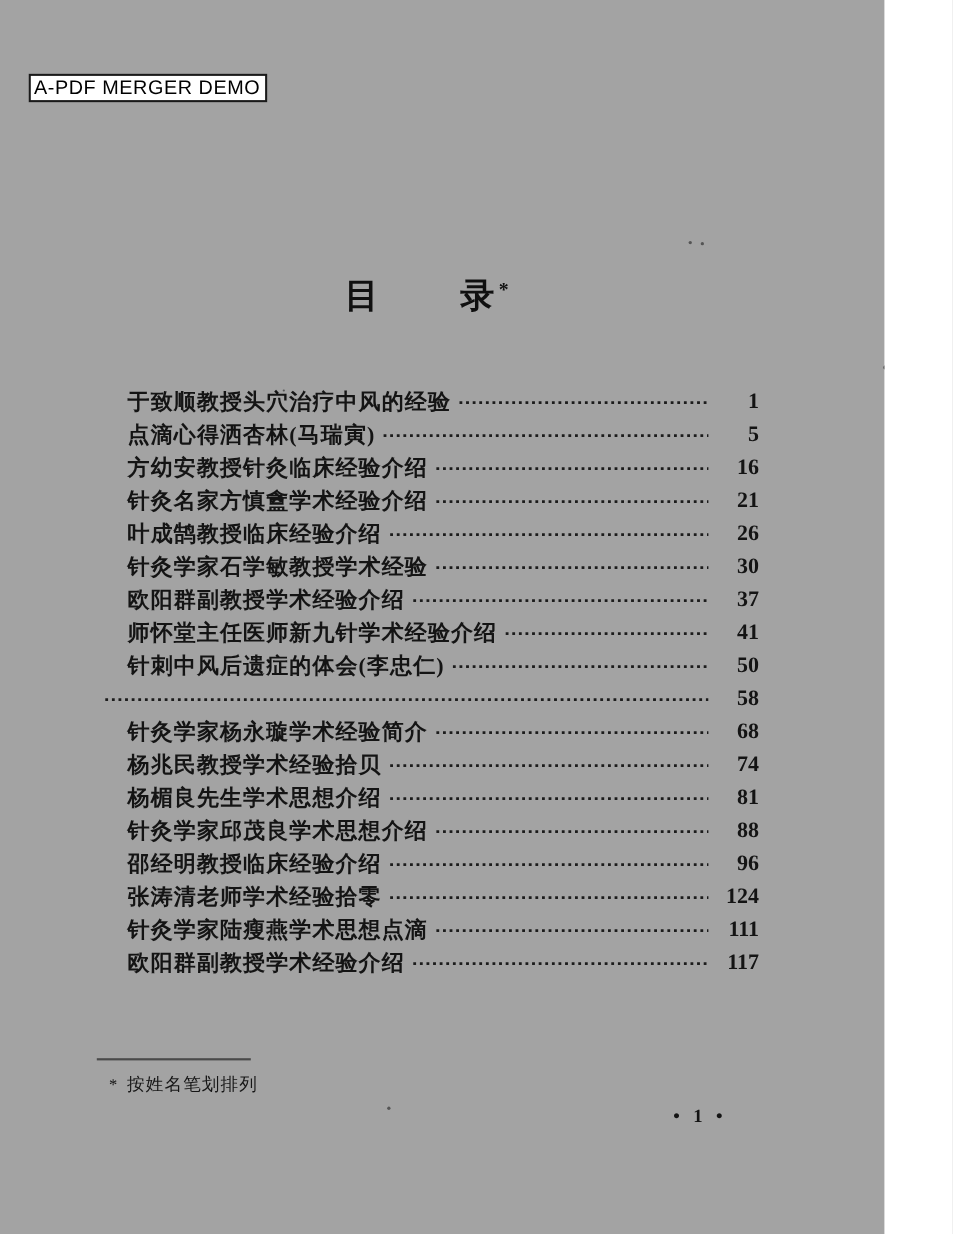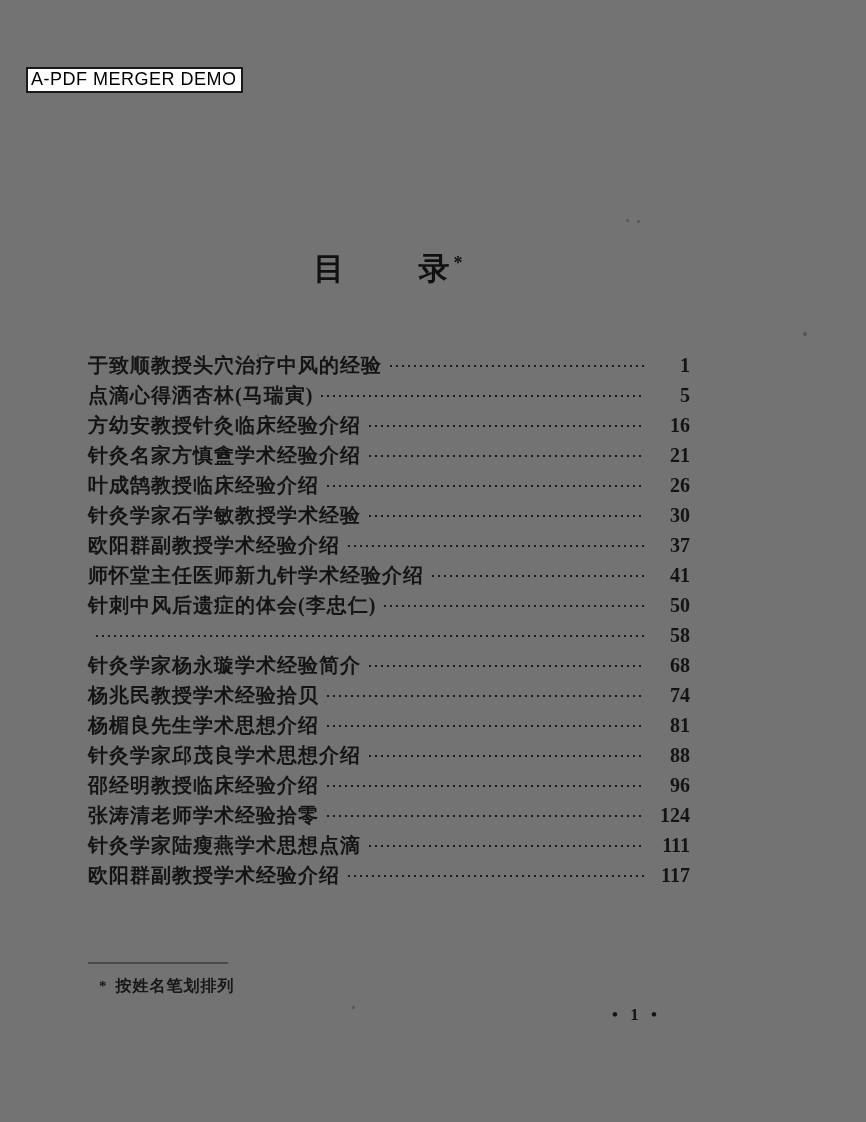--- a/index.html
+++ b/index.html
@@ -3,23 +3,23 @@
 <meta charset="utf-8">
 <style>
   html, body {
     margin: 0;
     padding: 0;
     background: #ffffff;
     font-family: "Liberation Serif", "DejaVu Serif", serif;
   }
   .page {
     position: relative;
-    width: 866px;
+    width: 804px;
     height: 1122px;
-    background: #737373;
+    background: #a3a3a3;
     overflow: hidden;
     color: #111;
   }
   .watermark {
     position: absolute;
     left: 26px;
     top: 67px;
     border: 2px solid #1a1a1a;
     padding: 0 4px 1px 3px;
     font-family: "Liberation Sans", "DejaVu Sans", sans-serif;
@@ -56,20 +56,21 @@
     display: flex;
     align-items: center;
     height: 30px;
     font-size: 20px;
     font-weight: 600;
     color: #141414;
   }
   .toc-title {
     white-space: nowrap;
     letter-spacing: 1px;
+    margin-left: 28px;
   }
   .toc-leader {
     flex: 1;
     align-self: center;
     height: 4px;
     margin: 2px 8px 0 6px;
     background-image: radial-gradient(circle, #1b1b1b 1.3px, rgba(0,0,0,0) 1.5px);
     background-size: 6px 4px;
     background-repeat: repeat-x;
     background-position: left center;
@@ -87,21 +88,21 @@
     top: 962px;
     width: 140px;
     height: 2px;
     background: #4a4a4a;
   }
   .footnote {
     position: absolute;
     left: 99px;
     top: 976px;
     font-size: 16px;
-    font-weight: bold;
+    font-weight: normal;
     color: #161616;
     letter-spacing: 1px;
     text-align: right;
   }
   .footnote .marker { margin-right: 8px; font-size: 15px; }
   .page-number {
     position: absolute;
     left: 612px;
     top: 1005px;
     font-size: 17px;

